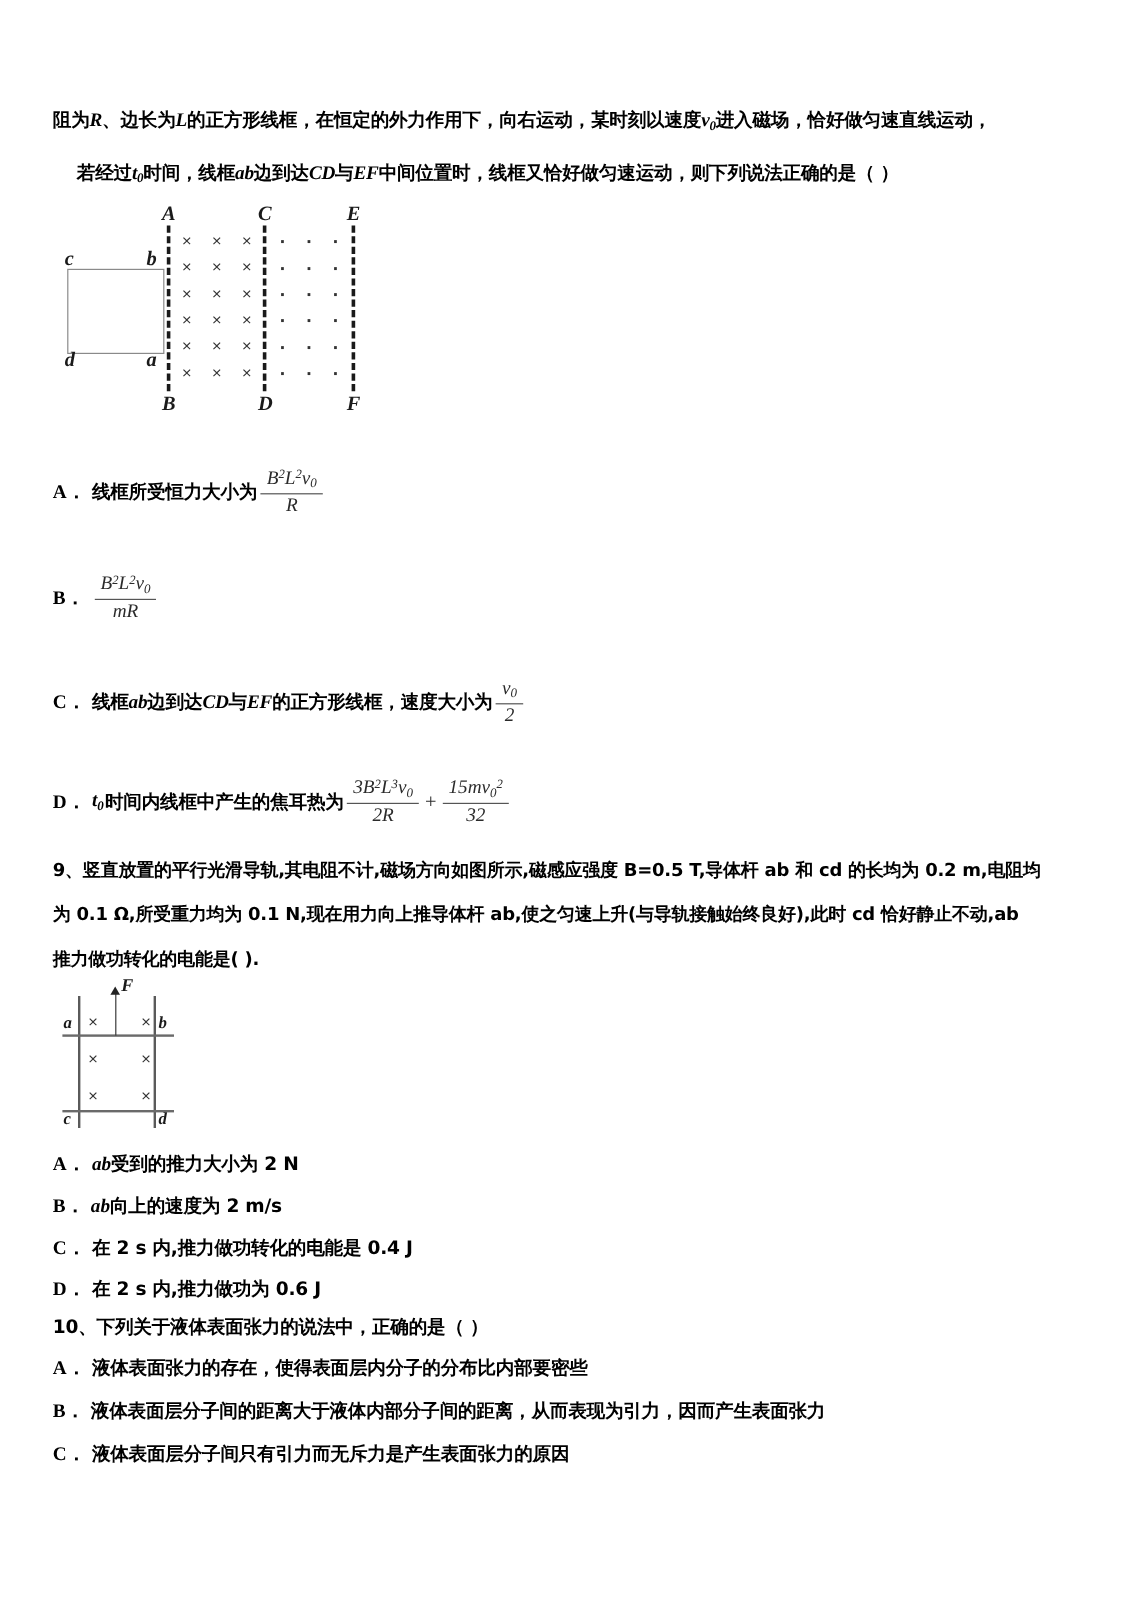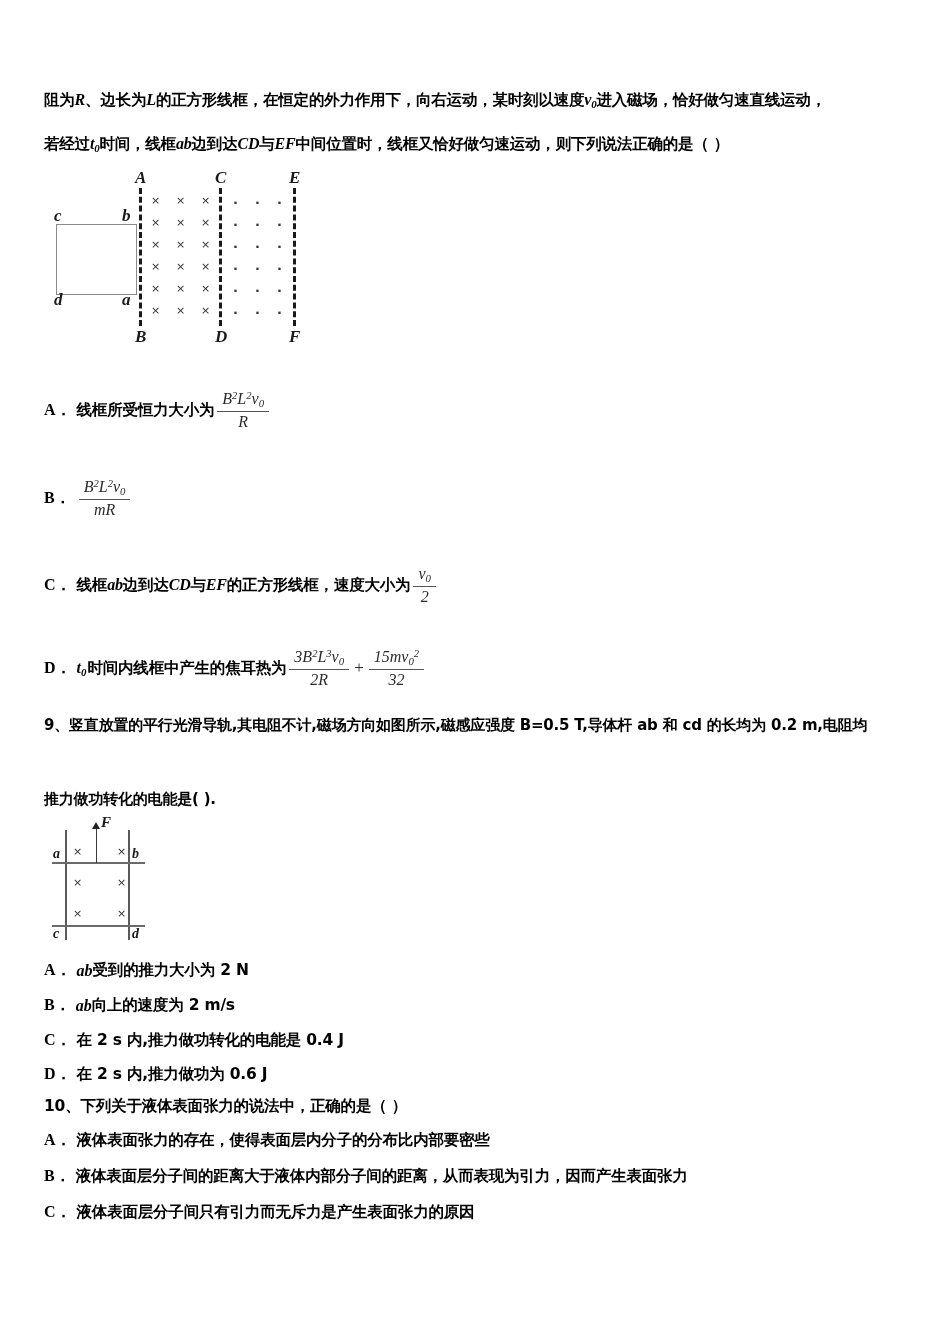--- a/index.html
+++ b/index.html
@@ -177,21 +177,21 @@
 </style>
 </head>
 <body>
 
 <div class="page">
 
   <div class="para cn" style="top:92px;">
     <span>阻为</span><var>R</var><span>、边长为</span><var>L</var><span>的正方形线框，在恒定的外力作用下，向右运动，某时刻以速度</span><var><span>v</span><sub>0</sub></var><span>进入磁场，恰好做匀速直线运动，</span>
   </div>
 
-  <div class="para cn" style="top:136px;">
+  <div class="para cn" style="top:136px;margin-left:20px;">
     <span>若经过</span><var><span>t</span><sub>0</sub></var><span>时间，线框</span><var>ab</var><span>边到达</span><var>CD</var><span>与</span><var>EF</var><span>中间位置时，线框又恰好做匀速运动，则下列说法正确的是（       ）</span>
   </div>
 
   <div id="figure1">
 
     <span class="fig-label" style="left:89px; top:0px;">A</span>
     <span class="fig-label" style="left:169px; top:0px;">C</span>
     <span class="fig-label" style="left:243px; top:0px;">E</span>
 
     <span class="fig-label" style="left:89px; top:159px;">B</span>
@@ -290,20 +290,23 @@
     <span class="mathop">+</span>
     <span class="frac">
       <span class="num">15mv<sub>0</sub><sup>2</sup></span>
       <span class="den">32</span>
     </span>
   </div>
 
   <div class="para cn" style="top:718px; font-size:15px;">
     <span>9、</span><span>竖直放置的平行光滑导轨,其电阻不计,磁场方向如图所示,磁感应强度 B=0.5 T,导体杆 ab 和 cd 的长均为 0.2 m,电阻均</span>
   </div>
+  <div class="para cn" style="top:755px; font-size:15px;">
+    <span>为 0.1 Ω,所受重力均为 0.1 N,现在用力向上推导体杆 ab,使之匀速上升(与导轨接触始终良好),此时 cd 恰好静止不动,ab</span>
+  </div>
   <div class="para cn" style="top:792px; font-size:15px;">
     <span>推力做功转化的电能是( ).</span>
   </div>
 
   <div id="figure2">
 
     <div class="rail" style="left:21px; top:12px; height:110px;"></div>
     <div class="rail" style="left:84px; top:12px; height:110px;"></div>
 
     <div class="bar" style="left:8px; top:44px; width:93px;"></div>

